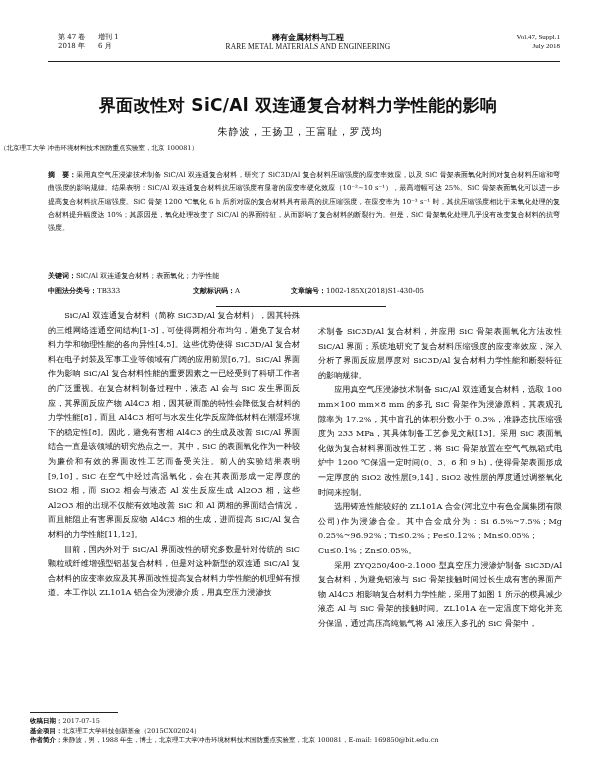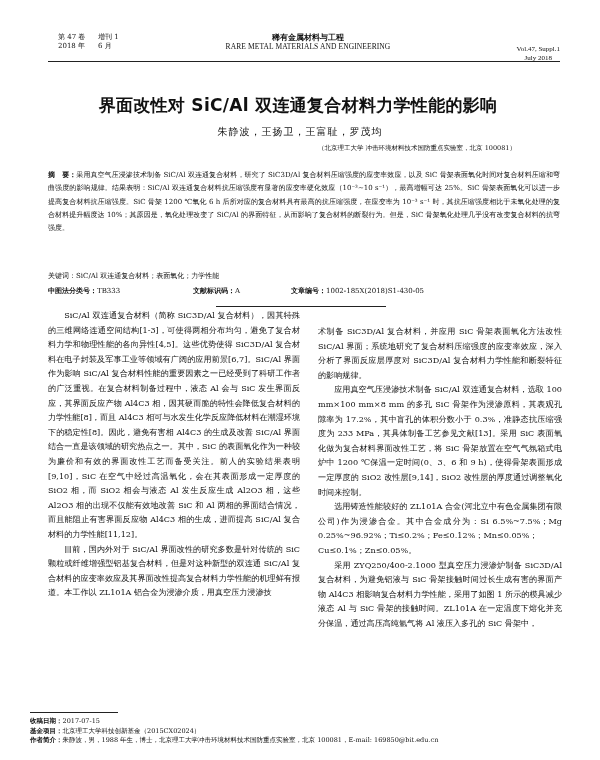--- a/index.html
+++ b/index.html
@@ -6,31 +6,31 @@
   html, body { width:600px; height:760px; background:#fff; overflow:hidden; }
   body { font-family:"DejaVu Serif", serif; color:#111; position:relative; }
 
   .hdr { position:absolute; top:33px; left:48px; width:512px; height:24px; font-size:7px; line-height:9px; }
   .hdr-left { position:absolute; left:10px; top:0; }
   .hdr-left span { display:inline-block; }
   .hdr-left .c1 { width:40px; }
   .hdr-center { position:absolute; left:8px; right:0; top:0; text-align:center; }
   .hdr-center .zh { font-weight:bold; font-size:8px; }
   .hdr-center .en { font-family:"Liberation Serif", serif; font-size:7.5px; letter-spacing:0.1px; }
-  .hdr-right { position:absolute; right:0; top:12px; text-align:center; font-family:"Liberation Serif", serif; }
+  .hdr-right { position:absolute; right:0; top:0; text-align:right; font-family:"Liberation Serif", serif; }
   .hdr-rule { position:absolute; top:61px; left:48px; width:512px; border-top:1px solid #222; }
 
   .title { position:absolute; top:94px; left:0; width:596px; text-align:center; font-family:"DejaVu Sans", sans-serif; font-weight:bold; font-size:17px; letter-spacing:0.3px; }
   .authors { position:absolute; top:125px; left:0; width:600px; text-align:center; font-size:10px; letter-spacing:1px; }
-  .affil { position:absolute; top:144px; left:0; width:516px; text-align:right; font-size:6.5px; }
+  .affil { position:absolute; top:144px; left:0; width:516px; text-align:left; font-size:6.5px; }
 
   .abstract { position:absolute; top:168px; left:48px; width:512px; font-size:7px; line-height:13.3px; text-align:justify; }
   .abstract .lbl { font-weight:bold; }
   .keywords { position:absolute; top:271px; left:48px; width:512px; font-size:7px; }
-  .keywords .lbl { font-weight:normal; }
+  .keywords .lbl { font-weight:bold; }
   .classline { position:absolute; top:286px; left:48px; width:512px; font-size:7px; }
   .classline .lbl { font-weight:bold; }
   .classline .f { position:absolute; top:0; }
   .mid-rule { position:absolute; top:306px; left:216px; width:170px; border-top:1px solid #222; }
 
   .col { position:absolute; font-size:8.1px; line-height:14.6px; text-align:justify; }
   .col-left { top:308px; left:48px; width:252px; }
   .col-right { top:308px; left:318px; width:244px; }
   .col p { text-indent:2em; }
   .col p.noindent { text-indent:0;margin-top:16px; }

